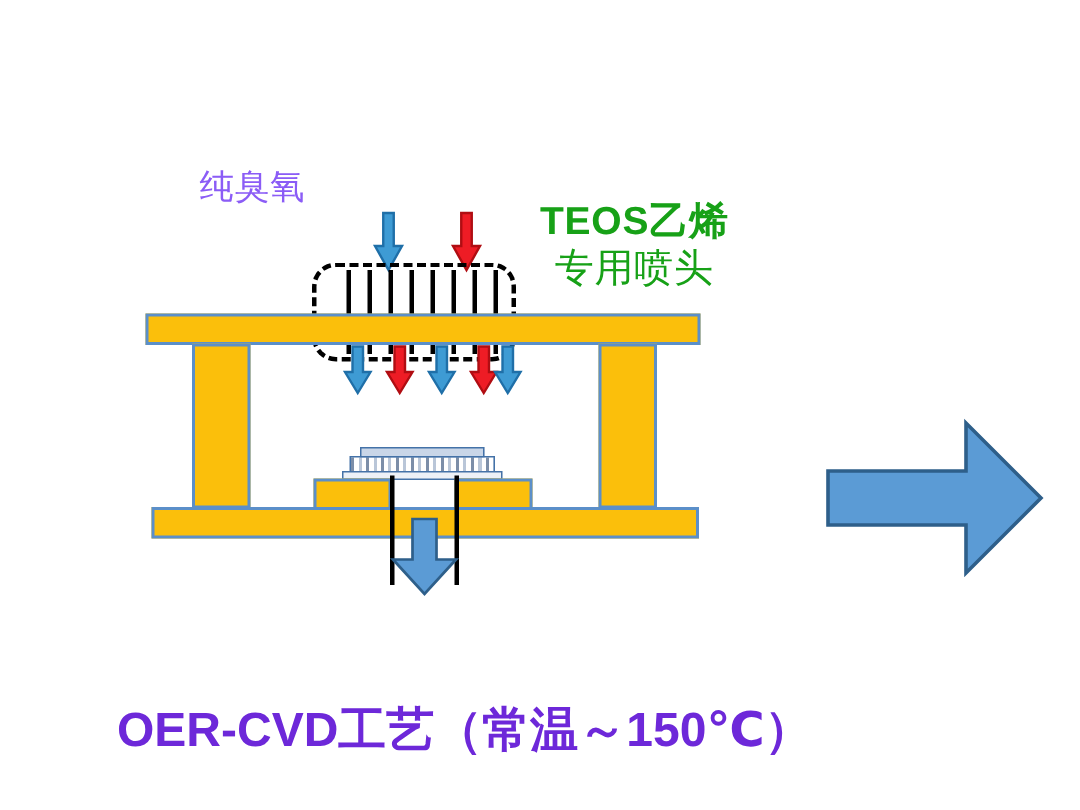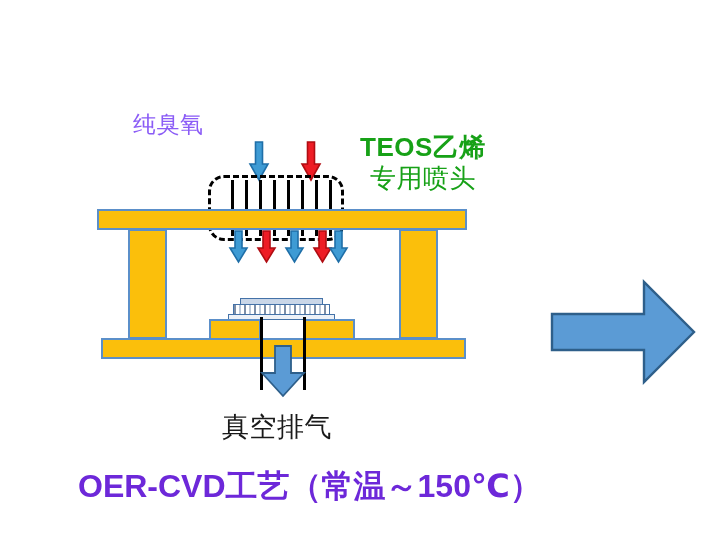--- a/index.html
+++ b/index.html
@@ -94,21 +94,20 @@
 <div id="stage">
 
   <div class="lbl" id="label-ozone">纯臭氧</div>
 
   <div class="lbl" id="label-teos">
     <span>TEOS乙烯</span>
     <span class="l2">专用喷头</span>
   </div>
 
 
-  <div class="lbl" id="label-exhaust">真空排气</div>
 
   <div class="lbl" id="caption">OER-CVD工艺（常温～150℃）</div>
 
   <svg class="arrow" style="left:250px; top:142px;" width="18" height="38" viewBox="0 0 18 38">
     <polygon points="5.5,0 12.5,0 12.5,22 18,22 9,38 0,22 5.5,22" fill="#3E9BD4" stroke="#1F6FA8" stroke-width="1.6"></polygon>
   </svg>
 
   <svg class="arrow" style="left:302px; top:142px;" width="18" height="38" viewBox="0 0 18 38">
     <polygon points="5.5,0 12.5,0 12.5,22 18,22 9,38 0,22 5.5,22" fill="#EE1C25" stroke="#B00D12" stroke-width="1.6"></polygon>
   </svg>

